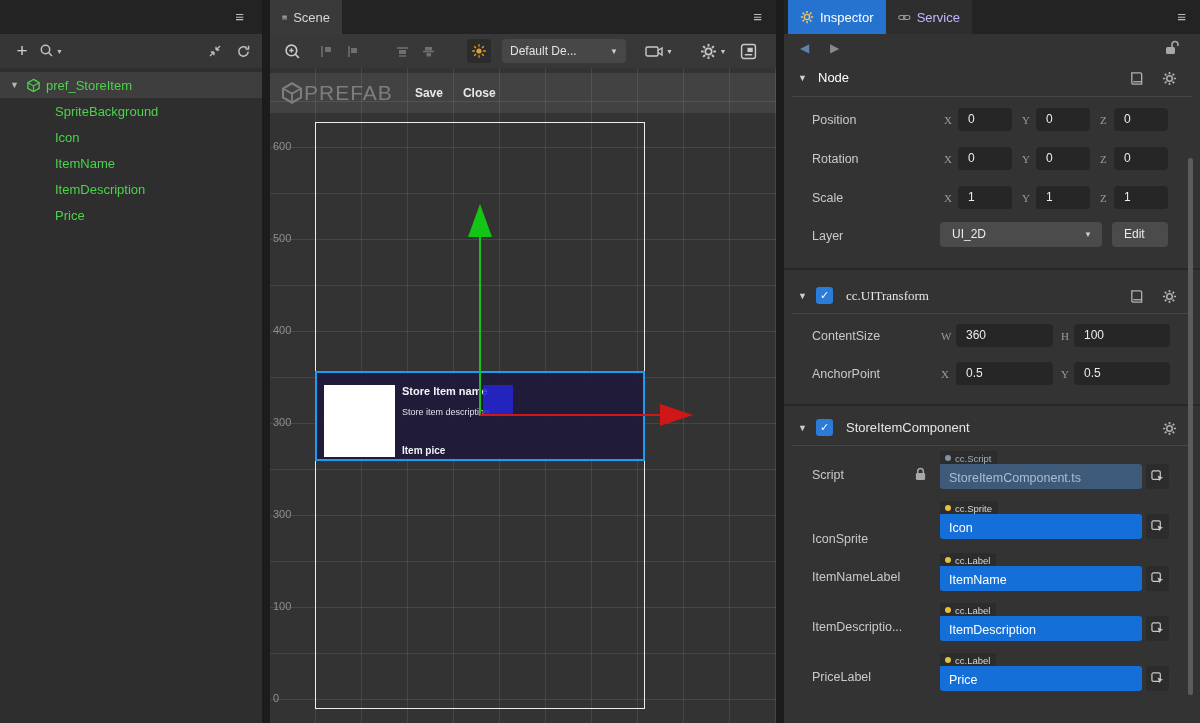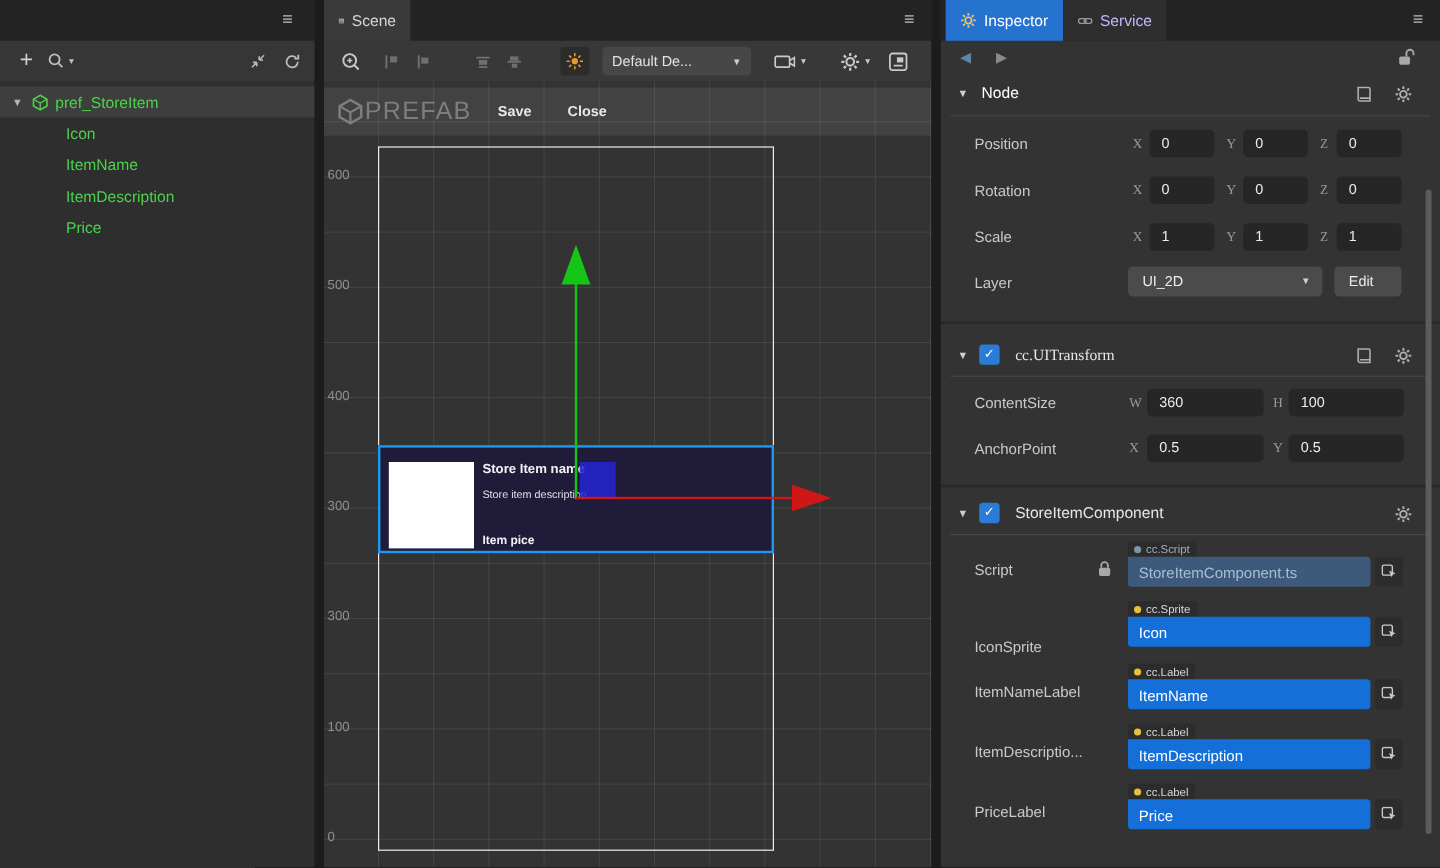--- a/index.html
+++ b/index.html
@@ -104,20 +104,23 @@
     <div class="tree">
       <div class="trow sel" style="height:26px;">
         <span class="expander">▼</span>
         <svg style="position:absolute;left:26px;" width="15" height="15" viewBox="0 0 16 16">
             <path d="M8 1.5 14 5v6L8 14.5 2 11V5z" fill="none" stroke="#4bd34b" stroke-width="1.4"></path>
             <path d="M2 5l6 3.4L14 5M8 8.4v6" fill="none" stroke="#4bd34b" stroke-width="1.2"></path>
           </svg>
         <span style="padding-left:46px;">pref_StoreItem</span>
       </div>
       <div class="trow">
+          <span class="childlbl">SpriteBackground</span>
+        </div>
+      <div class="trow">
           <span class="childlbl">Icon</span>
         </div>
       <div class="trow">
           <span class="childlbl">ItemName</span>
         </div>
       <div class="trow">
           <span class="childlbl">ItemDescription</span>
         </div>
       <div class="trow">
           <span class="childlbl">Price</span>
@@ -208,21 +211,21 @@
     </div>
 
     <div class="canvas">
       <div class="prefabbar">
         <svg style="margin-left:10px;" width="24" height="24" viewBox="0 0 16 16">
             <path d="M8 1.5 14 5v6L8 14.5 2 11V5z" fill="none" stroke="#7e7e7e" stroke-width="1.4"></path>
             <path d="M2 5l6 3.4L14 5M8 8.4v6" fill="none" stroke="#7e7e7e" stroke-width="1.2"></path>
           </svg>
         <span class="prefab-title">PREFAB</span>
         <span class="pfbtn" style="margin-left:22px;">Save</span>
-        <span class="pfbtn" style="margin-left:30px;">Close</span>
+        <span class="pfbtn" style="margin-left:20px;">Close</span>
       </div>
 
       <span class="rlabel" style="top:72px;">600</span>
       <span class="rlabel" style="top:164px;">500</span>
       <span class="rlabel" style="top:256px;">400</span>
       <span class="rlabel" style="top:348px;">300</span>
       <span class="rlabel" style="top:440px;">300</span>
       <span class="rlabel" style="top:532px;">100</span>
       <span class="rlabel" style="top:624px;">0</span>
 

